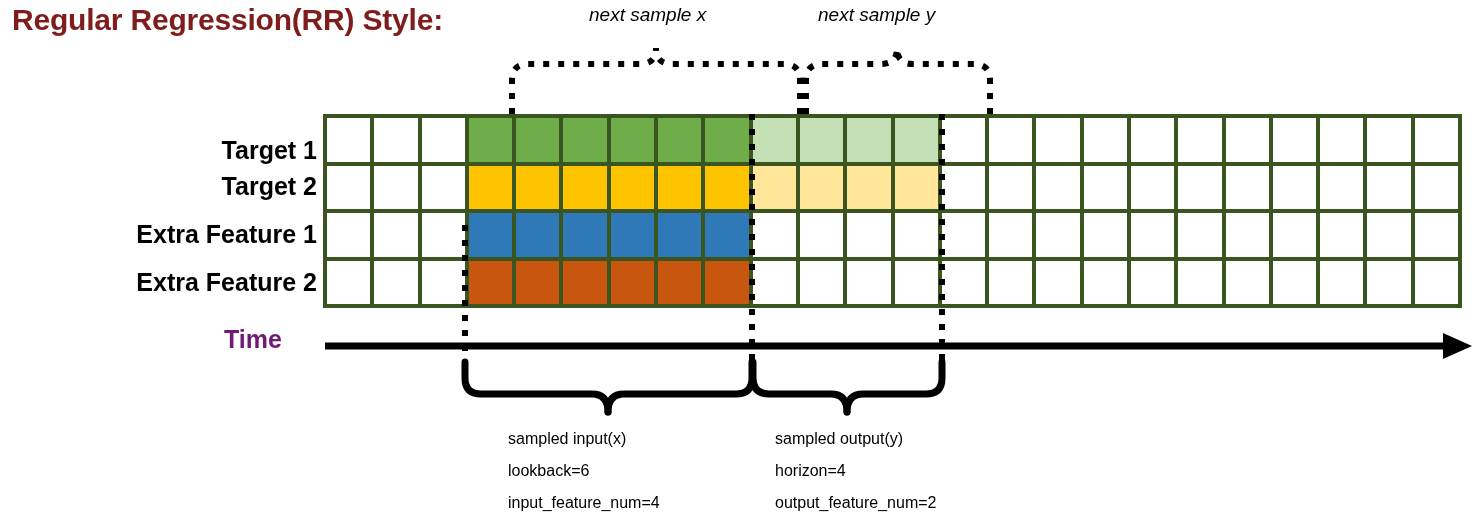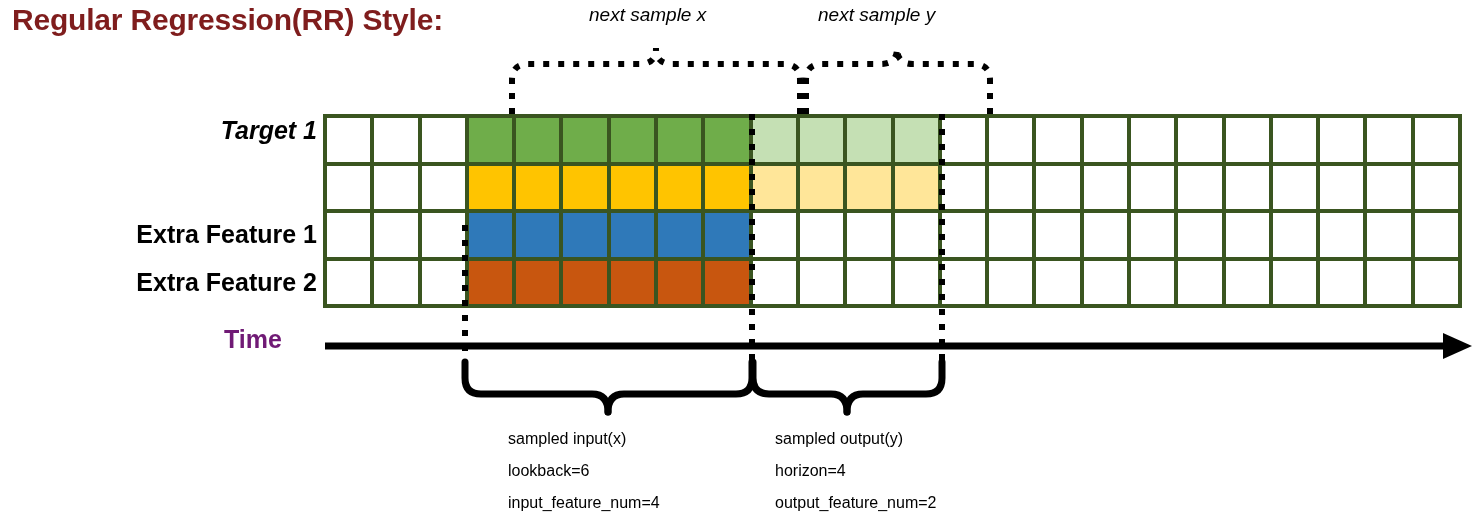--- a/index.html
+++ b/index.html
@@ -80,21 +80,22 @@
 </head>
 <body>
 
 <div id="stage">
 
   <div id="title">Regular Regression(RR) Style:</div>
 
   <div class="brace-caption" id="cap-x">next sample x</div>
   <div class="brace-caption" id="cap-y">next sample y</div>
 
-  <div class="row-label" style="top:106px;font-style:italic;">Target 1</div>
+  <div class="row-label" style="top:126px;">Target 1</div>
+  <div class="row-label" style="top:162px;">Target 2</div>
   <div class="row-label" style="top:210px;">Extra Feature 1</div>
   <div class="row-label" style="top:258px;">Extra Feature 2</div>
 
   <div id="time-label">Time</div>
 
   <div id="grid">
       <div class="cell"></div>
       <div class="cell"></div>
       <div class="cell"></div>
       <div class="cell c-green"></div>

